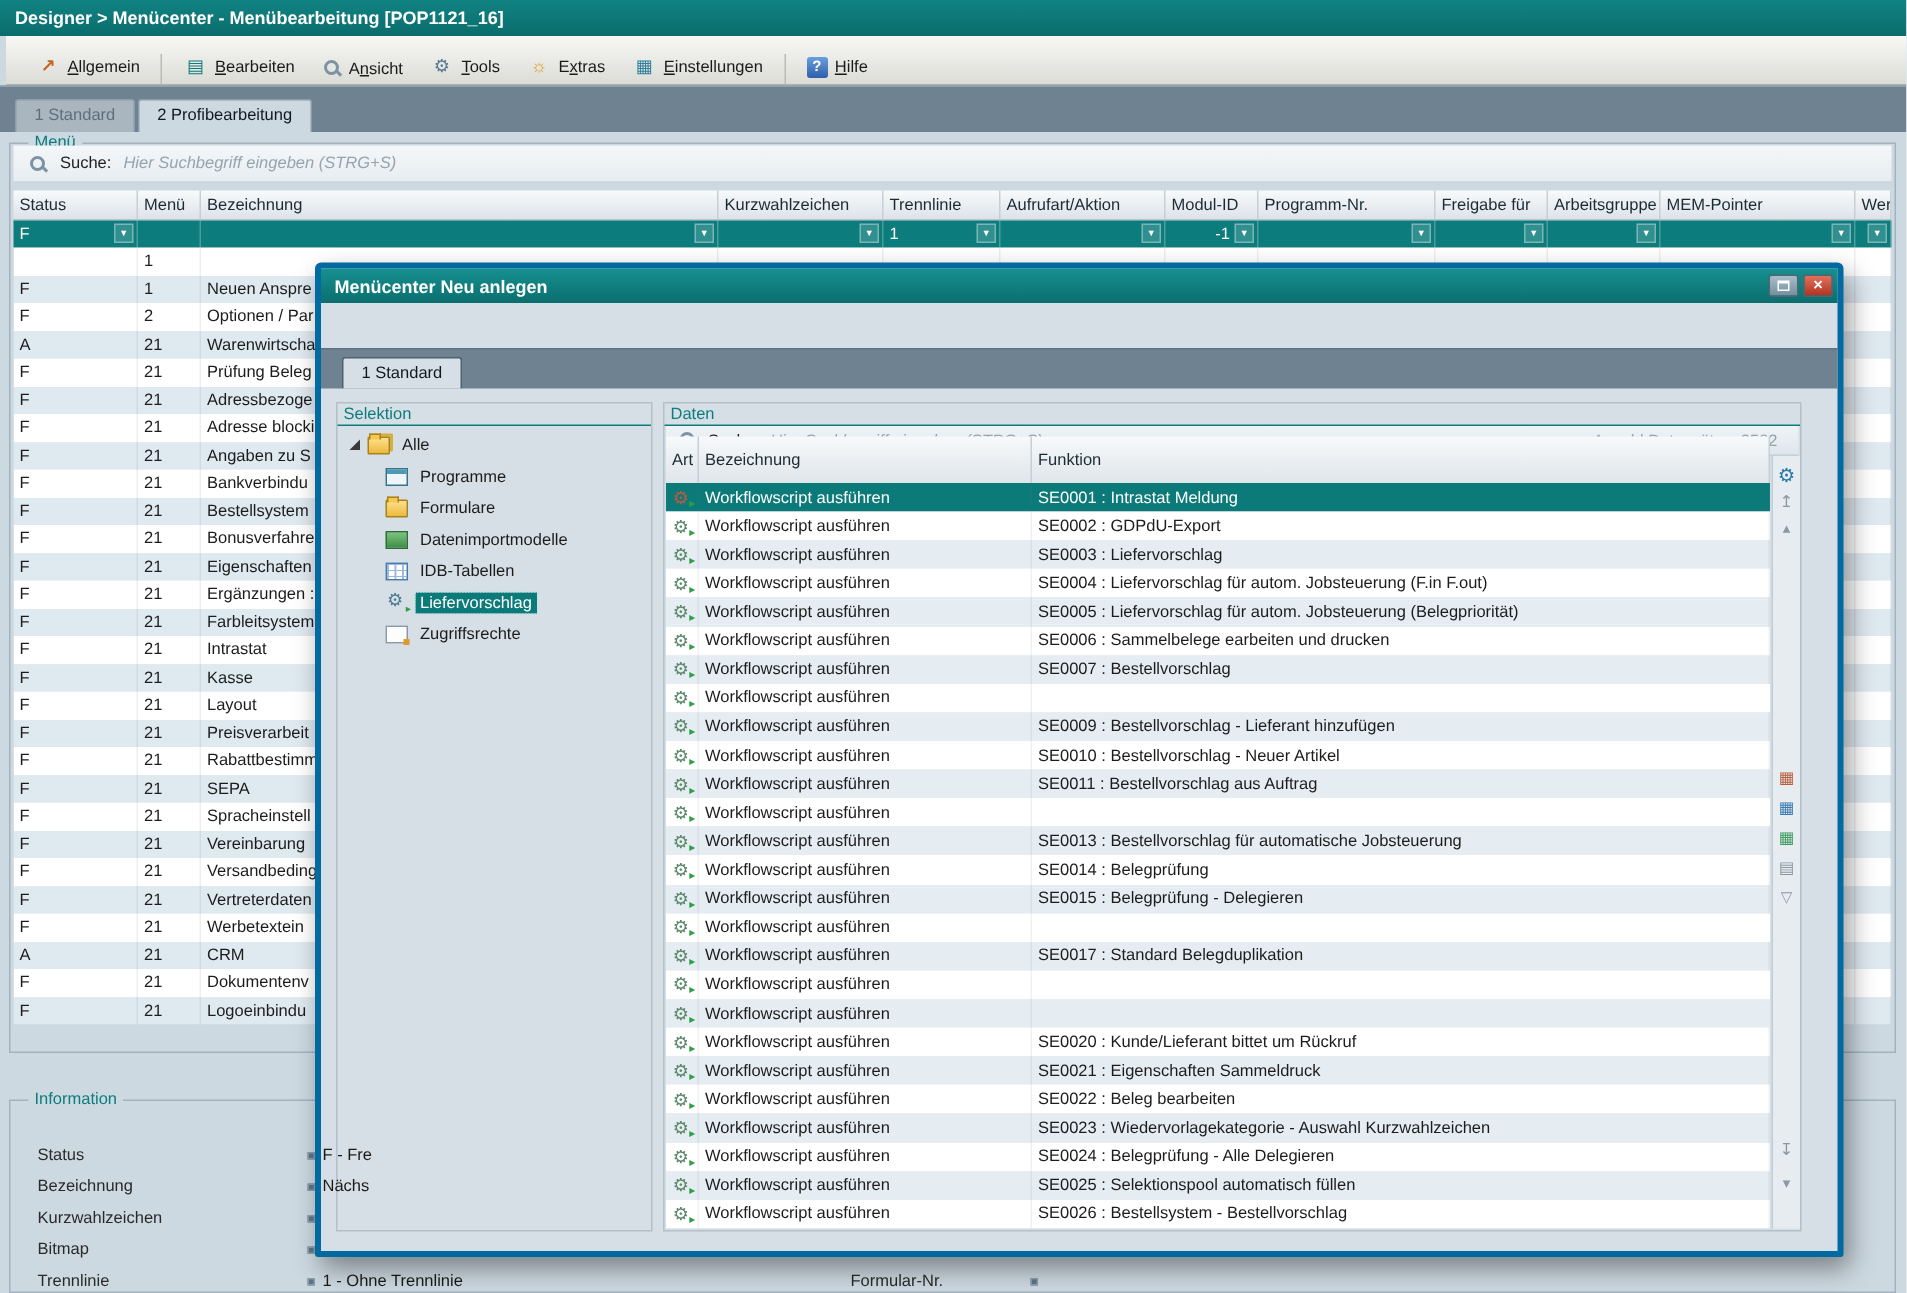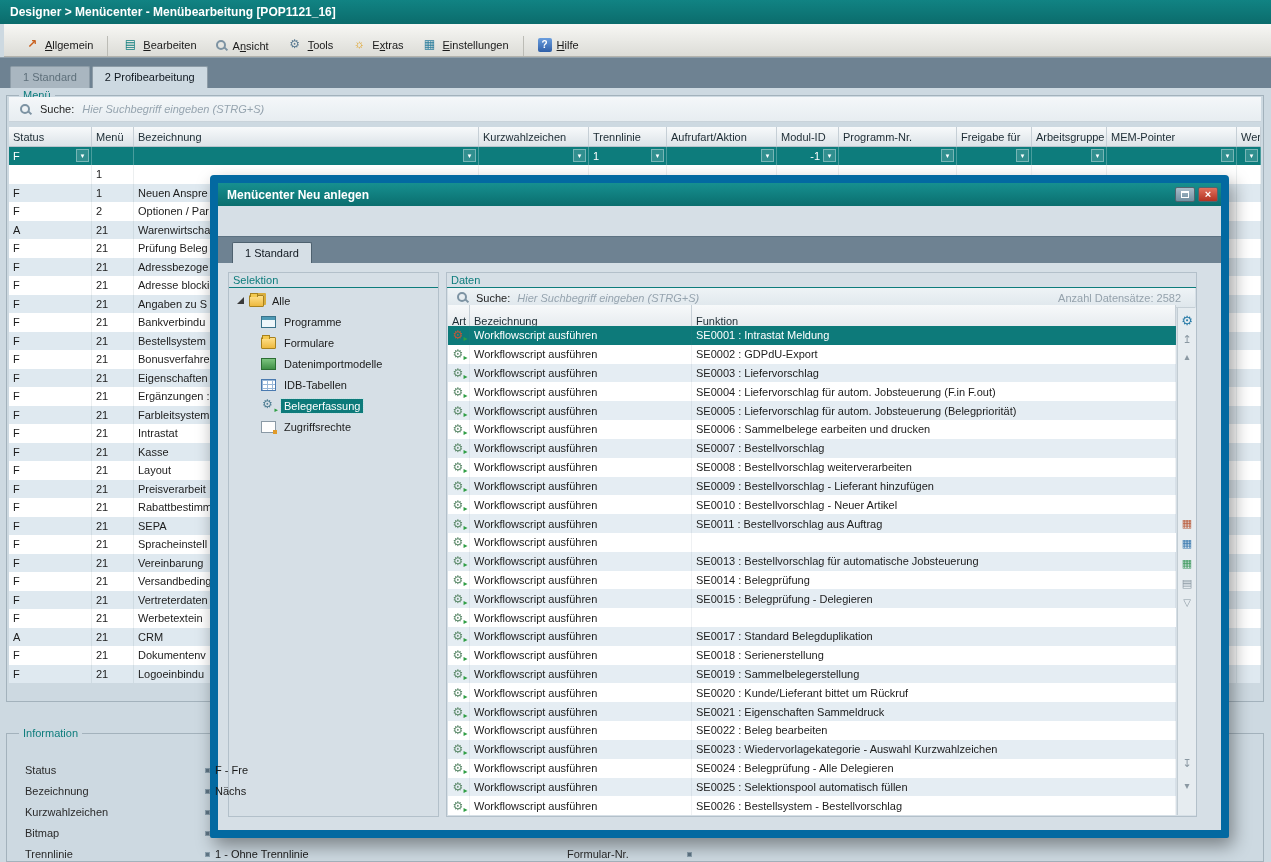--- a/index.html
+++ b/index.html
@@ -73,21 +73,21 @@
   .info-label { position:absolute; left:18px; color:#2a2a2a; }
   .info-value { position:absolute; left:208px; color:#1a1a1a; white-space:nowrap; }
   .info-value.overdlg { z-index:60; }
   .info-bullet { position:absolute; left:198px; width:5px; height:5px; background:#5f7585;
                  box-shadow:inset 0 0 0 1px #8ba0ae; }
   .info-right-label { position:absolute; left:560px; top:114px; color:#2a2a2a; }
   .info-bullet.rb { left:680px; top:118px; }
 
   
   .dialog { position:absolute; left:210px; top:175px; width:1019px; height:663px; z-index:50;
-            border:8px solid #0369a1; border-radius:4px 4px 2px 2px; background:#d6dfe6;
+            border:4px solid #0369a1; border-radius:4px 4px 2px 2px; background:#d6dfe6;
             box-shadow:4px 8px 18px rgba(0,0,0,.40); }
   .dlg-titlebar { position:absolute; left:0; right:0; top:0; height:23px;
                   background:linear-gradient(#169090,#0b6e6e); color:#fff; font-weight:bold; font-size:12px;
                   display:flex; align-items:center; padding-left:9px; }
   .winbtns { margin-left:auto; display:flex; gap:3px; padding-right:3px; }
   .wb { width:20px; height:15px; display:inline-flex; align-items:center; justify-content:center;
         border-radius:2px; border:1px solid #51656f; }
   .wb.restore { background:linear-gradient(#a9bcc9,#7390a1); }
   .wb-restore-glyph { width:8px; height:7px; border:1px solid #fff; border-top-width:2px; display:block; }
   .wb.close { background:linear-gradient(#e2705c,#b23322); color:#fff; font-weight:bold; font-size:11px; line-height:13px; }
@@ -137,21 +137,21 @@
                 background-size:5px 4px; }
   .workflow-icon::before { content:"⚙"; font-size:12px; color:#4e7d93; position:absolute; top:-3px; left:1px; }
   .workflow-icon::after { content:"▸"; font-size:7px; color:#2f9e44; position:absolute; right:-2px; bottom:-2px; }
   .rights-icon { background:#fdfdfd; border:1px solid #8a99a5; }
   .rights-icon::after { content:""; position:absolute; right:-2px; bottom:-2px; width:4px; height:4px; background:#e09a2a; }
 
   .d-search { position:absolute; left:1px; right:1px; top:15px; height:20px;
               background:linear-gradient(#eef3f6,#dfe7ec); border-bottom:1px solid #c5cfd6;
               display:flex; align-items:center; gap:7px; padding:0 8px; }
   .d-count { margin-left:auto; color:#95a2ac; padding-right:6px; white-space:nowrap; }
-  .d-header { position:absolute; left:1px; right:20px; top:32px; height:32px; display:flex;
+  .d-header { position:absolute; left:1px; right:20px; top:22px; height:32px; display:flex;
               background:linear-gradient(#f7f9fa,#dfe5ea); border-bottom:1px solid #bac5cd; }
   .d-rows { position:absolute; left:1px; right:20px; top:53px; bottom:1px; overflow:hidden;
             display:flex; flex-direction:column; }
   .drow { display:flex; flex:1; align-items:center; background:#fff; min-height:0; }
   .drow.dalt { background:#e5edf3; }
   .drow.dsel { background:#0d7a7a; color:#fff; }
   .dc { overflow:hidden; white-space:nowrap; padding:0 4px; border-right:1px solid rgba(100,120,135,.10);
         height:100%; display:flex; align-items:center; }
   .dart { width:22px; justify-content:center; padding:0; }
   .flex1 { flex:1; min-width:0; }
@@ -731,21 +731,21 @@
               <div class="tree-item">
                 <span class="tico import-icon"></span>
                 <span class="tlabel">Datenimportmodelle</span>
               </div>
               <div class="tree-item">
                 <span class="tico table-icon"></span>
                 <span class="tlabel">IDB-Tabellen</span>
               </div>
               <div class="tree-item">
                 <span class="tico workflow-icon"></span>
-                <span class="tlabel tsel">Belegerfassung</span>
+                <span class="tlabel tsel">Liefervorschlag</span>
               </div>
               <div class="tree-item">
                 <span class="tico rights-icon"></span>
                 <span class="tlabel">Zugriffsrechte</span>
               </div>
             </div>
         </div>
       </div>
       <div class="daten-group">
         <div class="grp-cap">Daten</div>
@@ -808,21 +808,20 @@
                 <span class="art-ico"></span>
               </div>
               <div class="dc" style="width: 222px;">Workflowscript ausführen</div>
               <div class="dc flex1">SE0007 : Bestellvorschlag</div>
             </div>
             <div class="drow">
               <div class="dc dart">
                 <span class="art-ico"></span>
               </div>
               <div class="dc" style="width: 222px;">Workflowscript ausführen</div>
-              <div class="dc flex1">SE0008 : Bestellvorschlag weiterverarbeiten</div>
             </div>
             <div class="drow dalt">
               <div class="dc dart">
                 <span class="art-ico"></span>
               </div>
               <div class="dc" style="width: 222px;">Workflowscript ausführen</div>
               <div class="dc flex1">SE0009 : Bestellvorschlag - Lieferant hinzufügen</div>
             </div>
             <div class="drow">
               <div class="dc dart">
@@ -876,28 +875,26 @@
                 <span class="art-ico"></span>
               </div>
               <div class="dc" style="width: 222px;">Workflowscript ausführen</div>
               <div class="dc flex1">SE0017 : Standard Belegduplikation</div>
             </div>
             <div class="drow">
               <div class="dc dart">
                 <span class="art-ico"></span>
               </div>
               <div class="dc" style="width: 222px;">Workflowscript ausführen</div>
-              <div class="dc flex1">SE0018 : Serienerstellung</div>
-            </div>
-            <div class="drow dalt">
-              <div class="dc dart">
-                <span class="art-ico"></span>
-              </div>
-              <div class="dc" style="width: 222px;">Workflowscript ausführen</div>
-              <div class="dc flex1">SE0019 : Sammelbelegerstellung</div>
+            </div>
+            <div class="drow dalt">
+              <div class="dc dart">
+                <span class="art-ico"></span>
+              </div>
+              <div class="dc" style="width: 222px;">Workflowscript ausführen</div>
             </div>
             <div class="drow">
               <div class="dc dart">
                 <span class="art-ico"></span>
               </div>
               <div class="dc" style="width: 222px;">Workflowscript ausführen</div>
               <div class="dc flex1">SE0020 : Kunde/Lieferant bittet um Rückruf</div>
             </div>
             <div class="drow dalt">
               <div class="dc dart">

